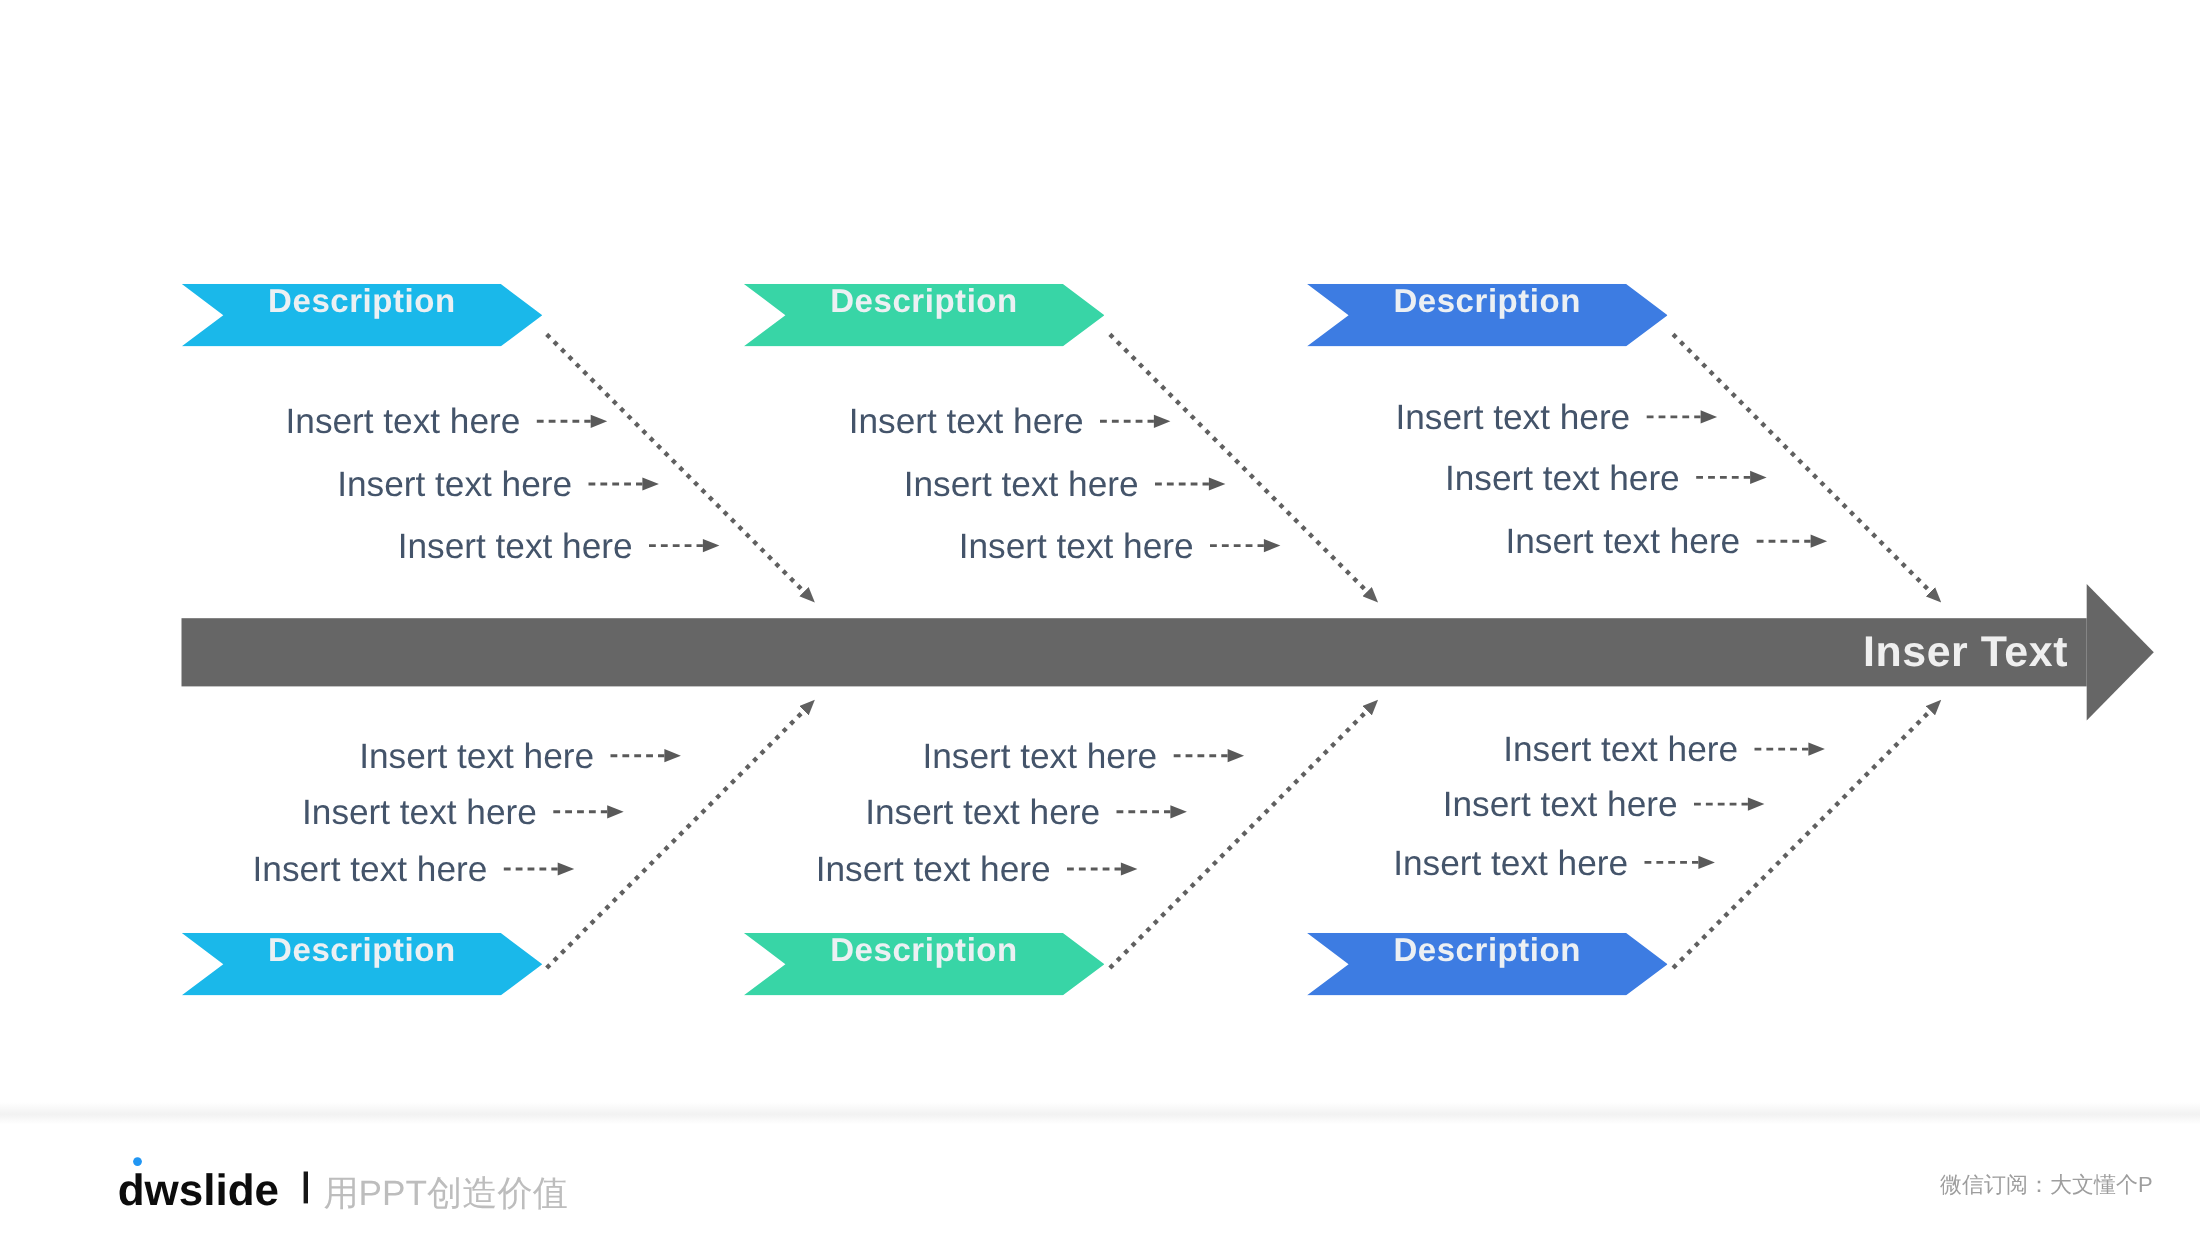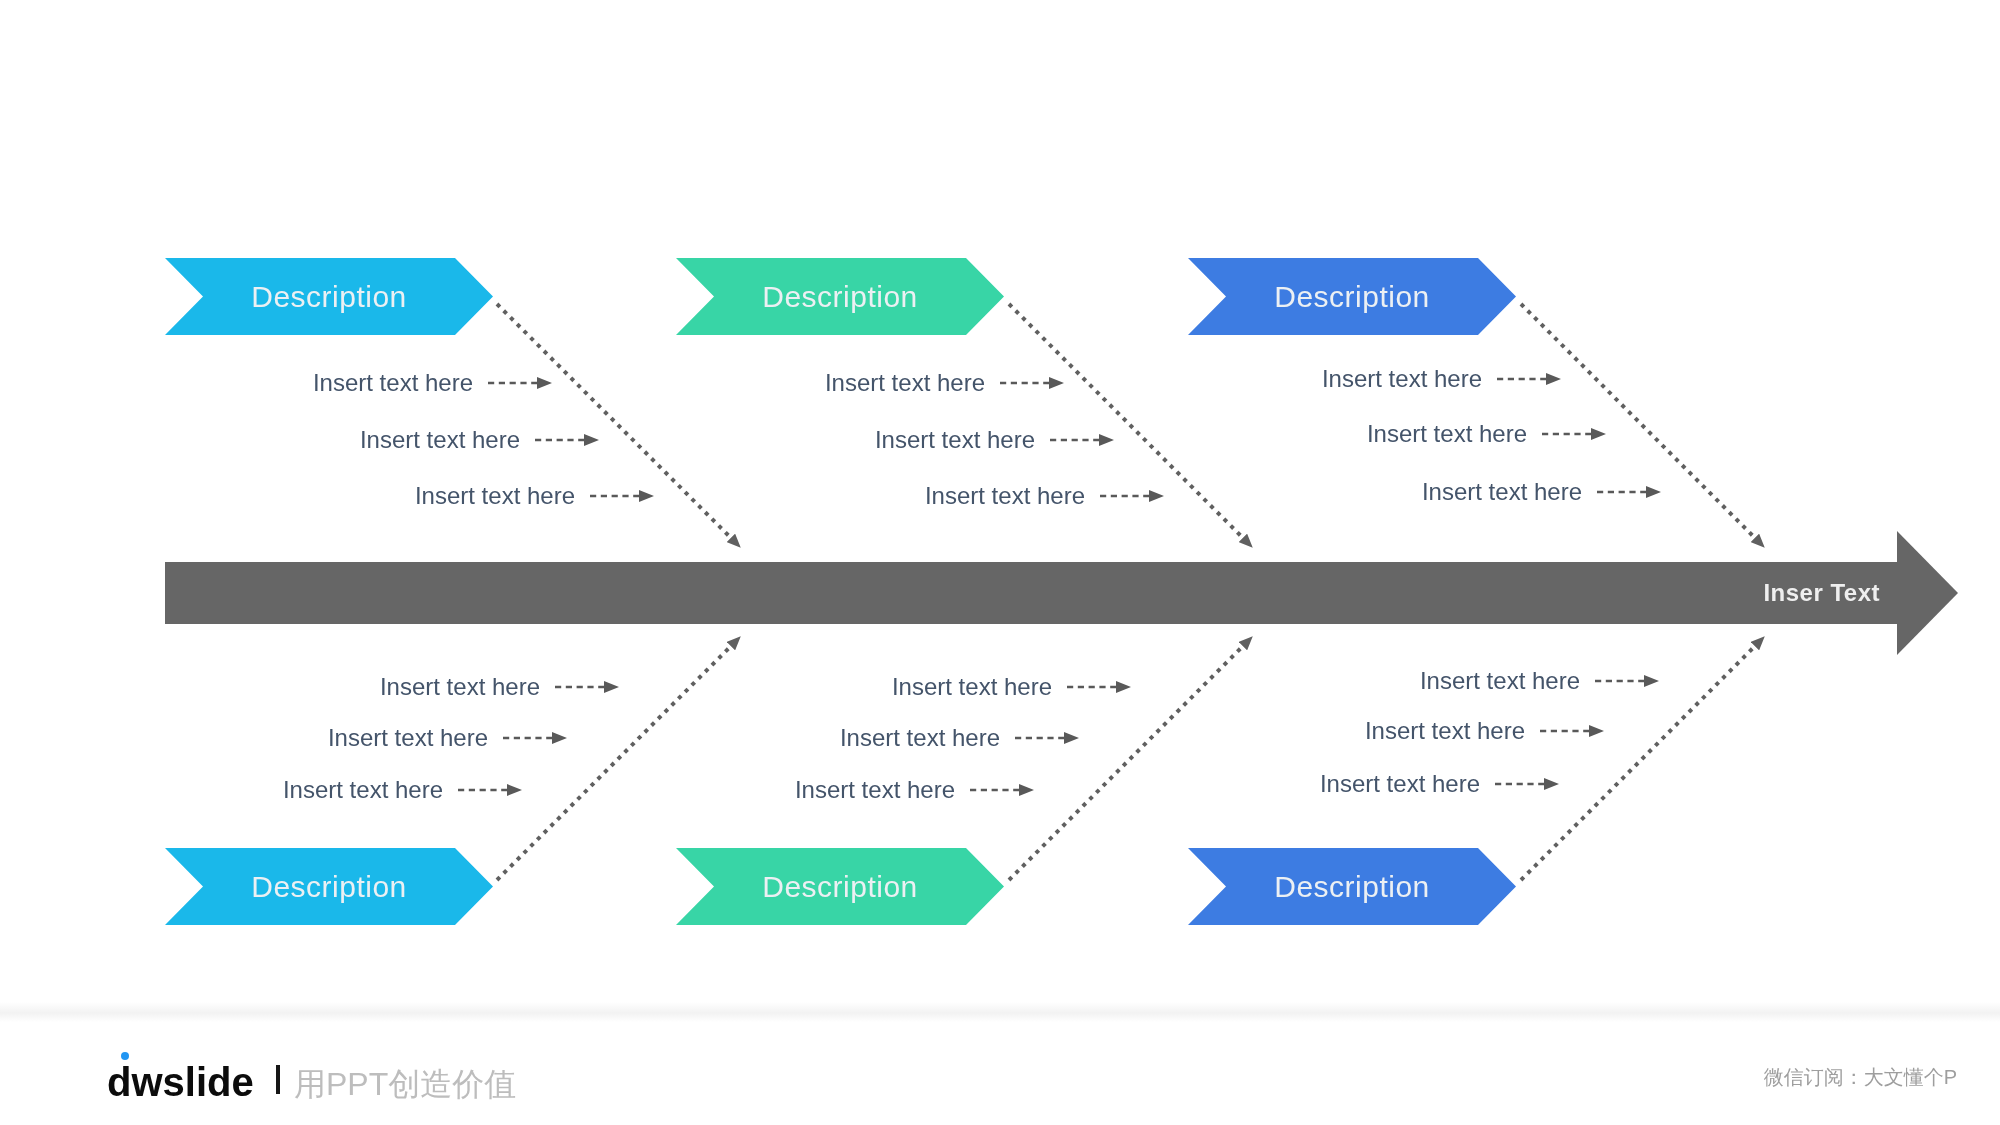--- a/index.html
+++ b/index.html
@@ -5,29 +5,29 @@
   html,body{margin:0;padding:0;background:#ffffff;}
   .canvas{
     position:relative; width:2000px; height:1125px; overflow:hidden;
     background:#ffffff; font-family:"Liberation Sans", sans-serif;
   }
   
   .spine-bar{position:absolute; left:165px; top:562px; width:1732px; height:62px; background:#666666;}
   .spine-head{position:absolute; left:1897px; top:531px; width:0; height:0;
     border-top:62px solid transparent; border-bottom:62px solid transparent; border-left:61px solid #666666;}
   .spine-label{position:absolute; top:562px; right:120px; height:62px; line-height:62px;
-    font-size:24px; font-weight:bold; color:#efefef; letter-spacing:0.5px;}
-  
-  .banner{position:absolute; width:328px; height:77px; display:flex; align-items:center; justify-content:center;
+    font-size:39px; font-weight:bold; color:#efefef; letter-spacing:0.5px;}
+  
+  .banner{position:absolute; width:328px; height:57px; display:flex; align-items:flex-start; justify-content:center;
     clip-path:polygon(0 0, 290px 0, 100% 50%, 290px 100%, 0 100%, 38px 50%);
-    color:#ecf0f3; font-size:30px; font-weight:normal; letter-spacing:0.5px;}
+    color:#ecf0f3; font-size:30px; font-weight:bold; letter-spacing:0.5px;}
   .c-cyan{background:#1ab8ea;} .c-green{background:#38d5a6;} .c-blue{background:#3d7ce2;}
   
   .item-row{position:absolute; height:30px; display:flex; align-items:center; white-space:nowrap;}
-  .item-text{font-size:24px; color:#44546a; margin-right:14px;}
+  .item-text{font-size:32px; color:#44546a; margin-right:14px;}
   .dash-arrow line{stroke:#595959; stroke-width:2.6; stroke-dasharray:6.2 4.6;}
   .dash-arrow path{fill:#595959;}
   
   .connectors{position:absolute; left:0; top:0; pointer-events:none;}
   .connectors line{stroke:#606060; stroke-width:4; stroke-dasharray:4 5.5;}
   
   .footer-shadow{position:absolute; left:0; top:1002px; width:2000px; height:20px;
     background:linear-gradient(180deg, rgba(244,244,244,0) 0%, #f2f2f2 55%, rgba(255,255,255,0) 100%);}
   .logo{position:absolute; left:107px; top:1060px; font-size:40px; font-weight:bold; color:#0c0c0c; letter-spacing:0px;}
   .logo-dot{position:absolute; left:121px; top:1052px; width:8px; height:8px; border-radius:50%; background:#2196f3;}

